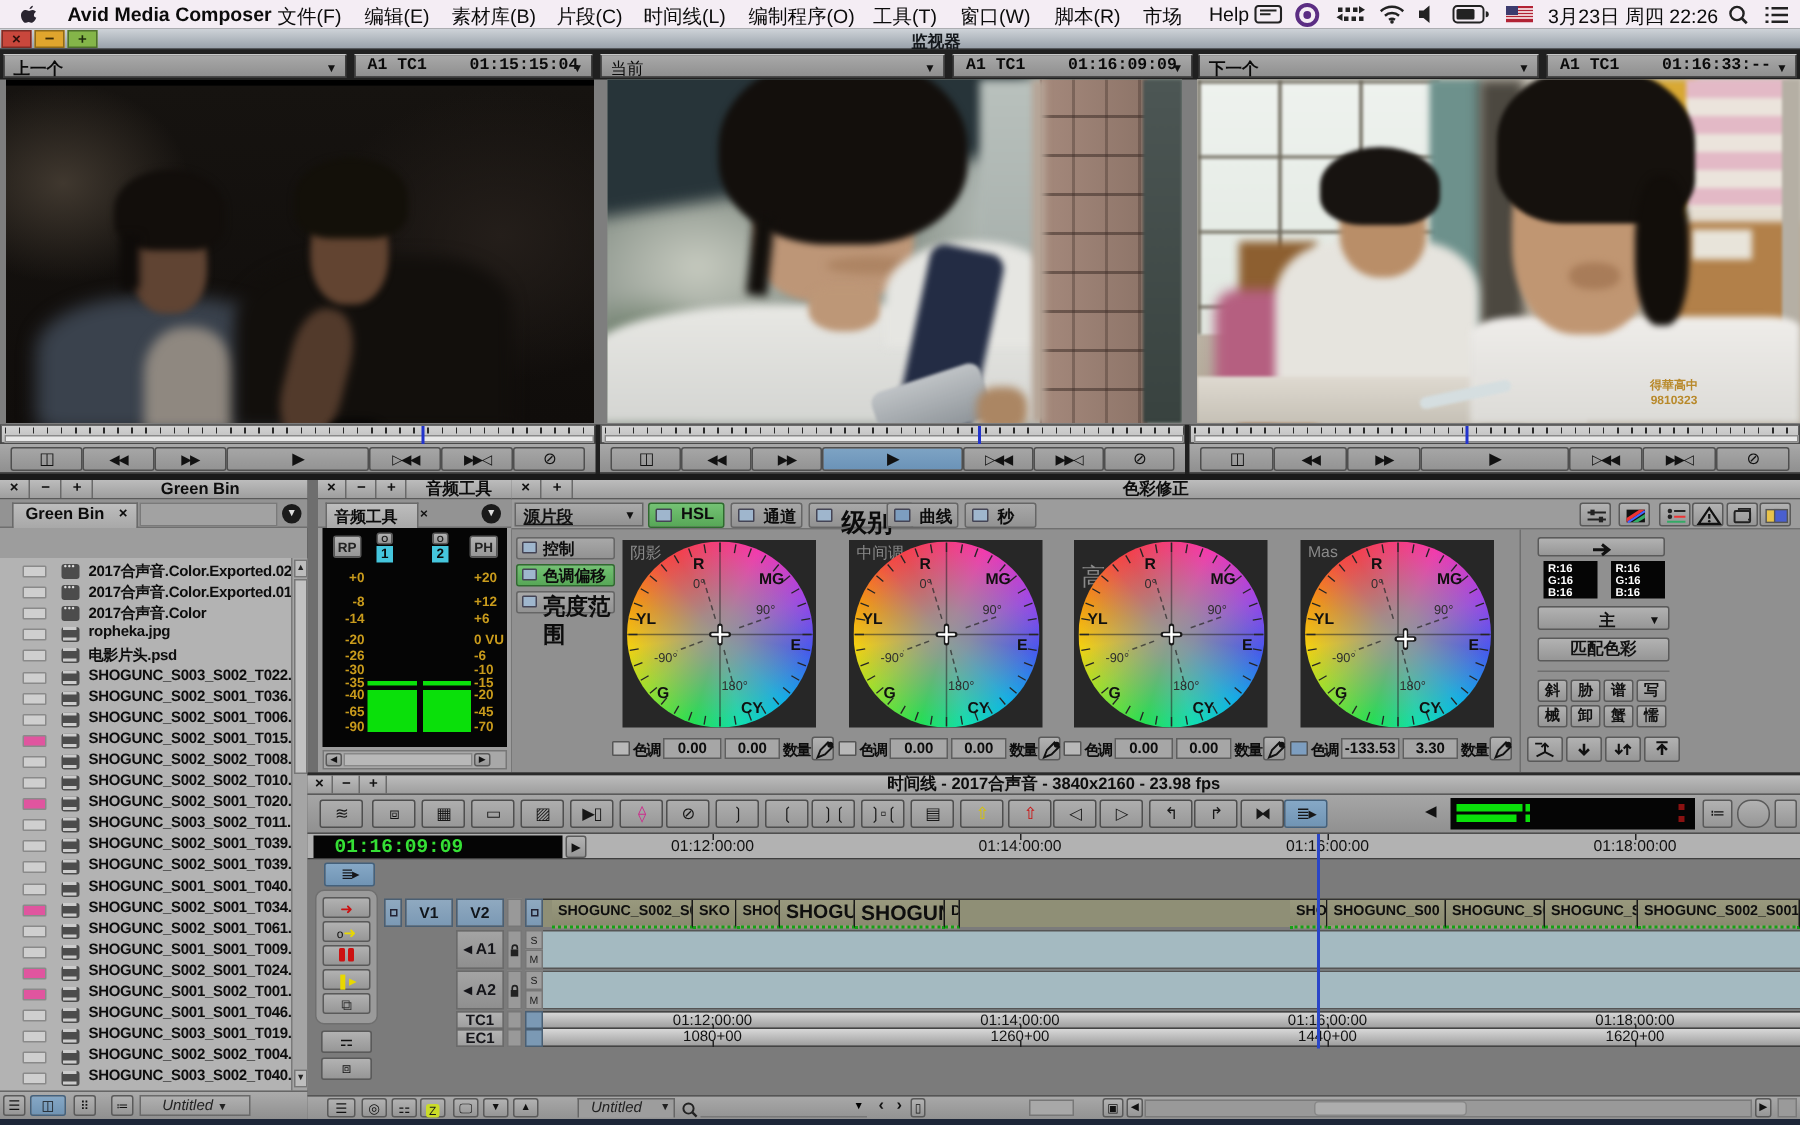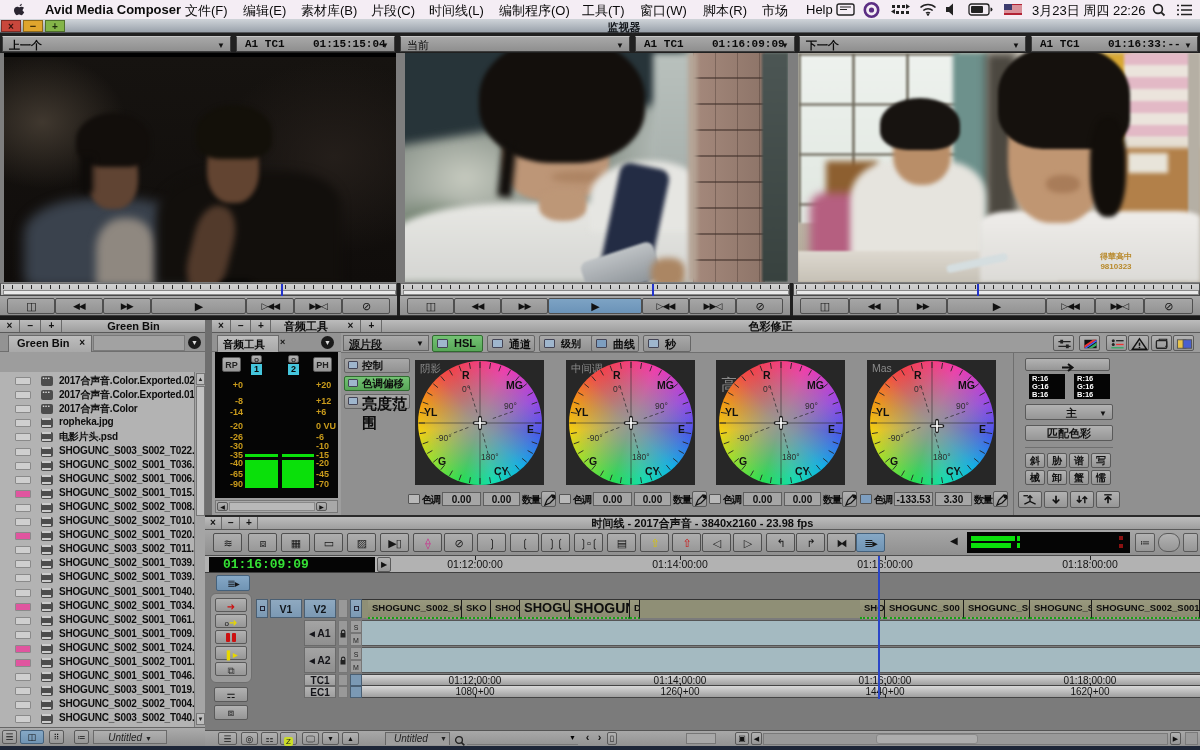--- a/index.html
+++ b/index.html
@@ -537,21 +537,21 @@
     <span class="abs" style="right:4px;top:3px;font-size:8px;">▼</span>
         </div>
 <div class="abs" style="left:91px;top:2px;width:51px;height:17px;background:linear-gradient(#74c274,#57a757);border:1px solid #2f6b2f;border-radius:2px;font-size:11px;font-weight:bold;color:#0c0c0c;">
           <span class="abs" style="left:4px;top:3px;width:11px;height:9px;background:#9fb6cd;border:1px solid #445;border-radius:1px;"></span>
           <span class="abs" style="left:21px;top:1px;text-align:center;">HSL</span>
         </div>
         <div class="abs" style="left:146px;top:2px;width:48px;height:17px;background:linear-gradient(#a8a8a8,#929292);border:1px solid #666;border-radius:2px;font-size:11px;font-weight:bold;color:#0c0c0c;">
           <span class="abs" style="left:4px;top:3px;width:11px;height:9px;background:#9fb6cd;border:1px solid #445;border-radius:1px;"></span>
           <span class="abs" style="left:21px;top:1px;">通道</span>
         </div>
-        <div class="abs" style="left:198px;top:2px;width:70px;height:17px;background:linear-gradient(#a8a8a8,#929292);border:1px solid #666;border-radius:2px;font-size:10px;font-weight:bold;color:#0c0c0c;">
+        <div class="abs" style="left:198px;top:2px;width:70px;height:17px;background:linear-gradient(#a8a8a8,#929292);border:1px solid #666;border-radius:2px;font-size:17px;font-weight:bold;color:#0c0c0c;">
           <span class="abs" style="left:4px;top:3px;width:11px;height:9px;background:#9fb6cd;border:1px solid #445;border-radius:1px;"></span>
           <span class="abs" style="left:21px;top:1px;">级别</span>
         </div>
         <div class="abs" style="left:250px;top:2px;width:48px;height:17px;background:linear-gradient(#a8a8a8,#929292);border:1px solid #666;border-radius:2px;font-size:11px;font-weight:bold;color:#0c0c0c;">
           <span class="abs" style="left:4px;top:3px;width:11px;height:9px;background:#7d9ec0;border:1px solid #445;border-radius:1px;"></span>
           <span class="abs" style="left:21px;top:1px;">曲线</span>
         </div>
         <div class="abs" style="left:302px;top:2px;width:48px;height:17px;background:linear-gradient(#a8a8a8,#929292);border:1px solid #666;border-radius:2px;font-size:11px;font-weight:bold;color:#0c0c0c;">
           <span class="abs" style="left:4px;top:3px;width:11px;height:9px;background:#9fb6cd;border:1px solid #445;border-radius:1px;"></span>
           <span class="abs" style="left:21px;top:1px;">秒</span>

